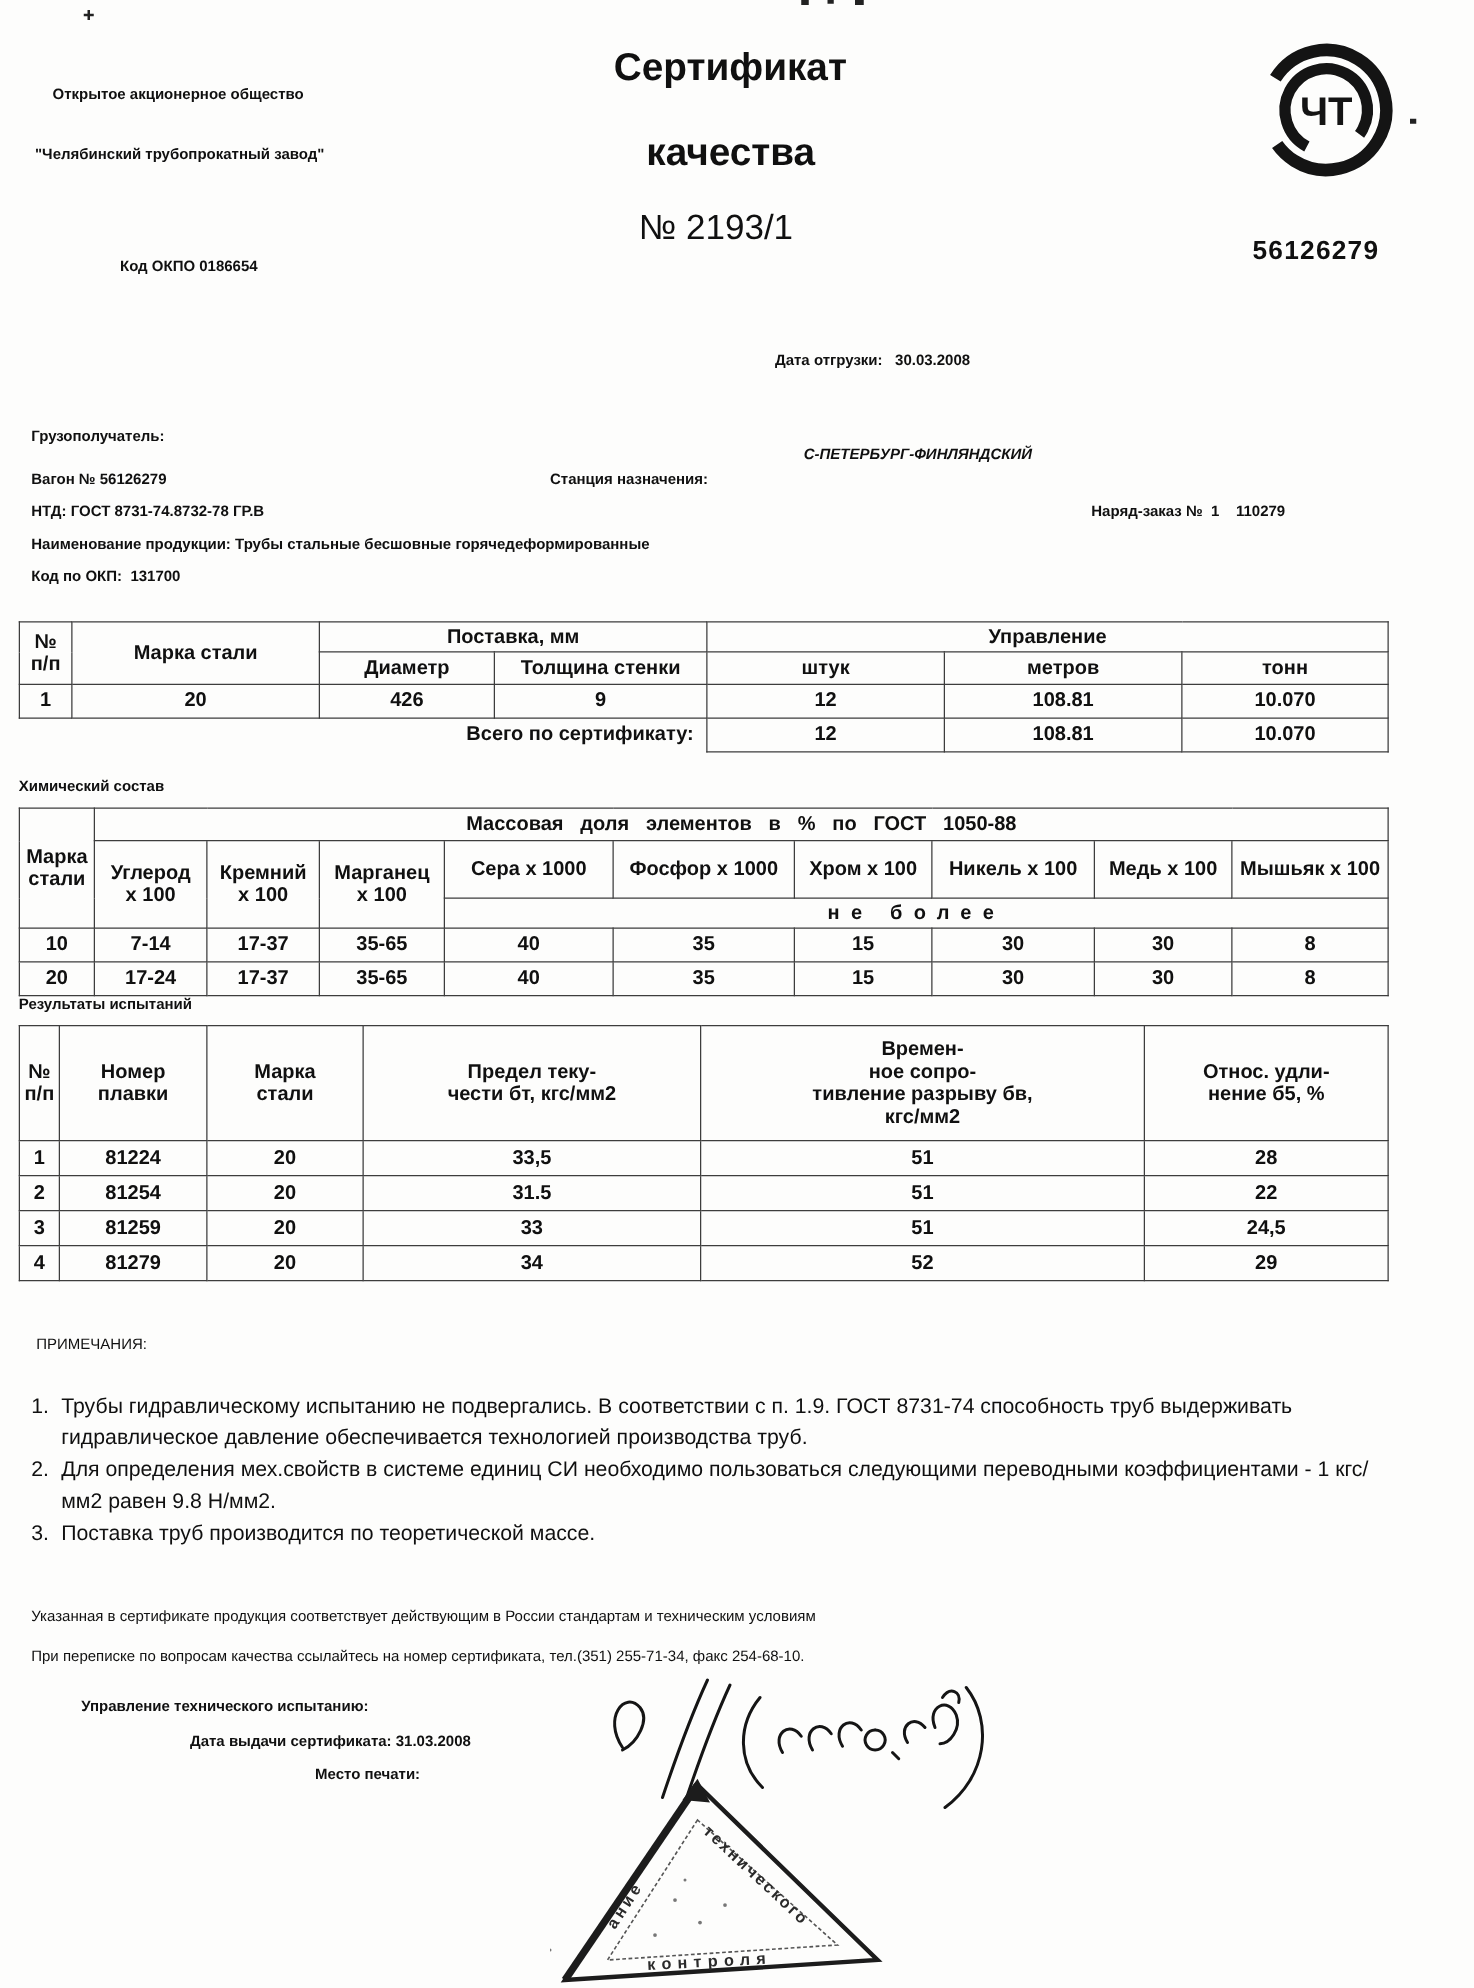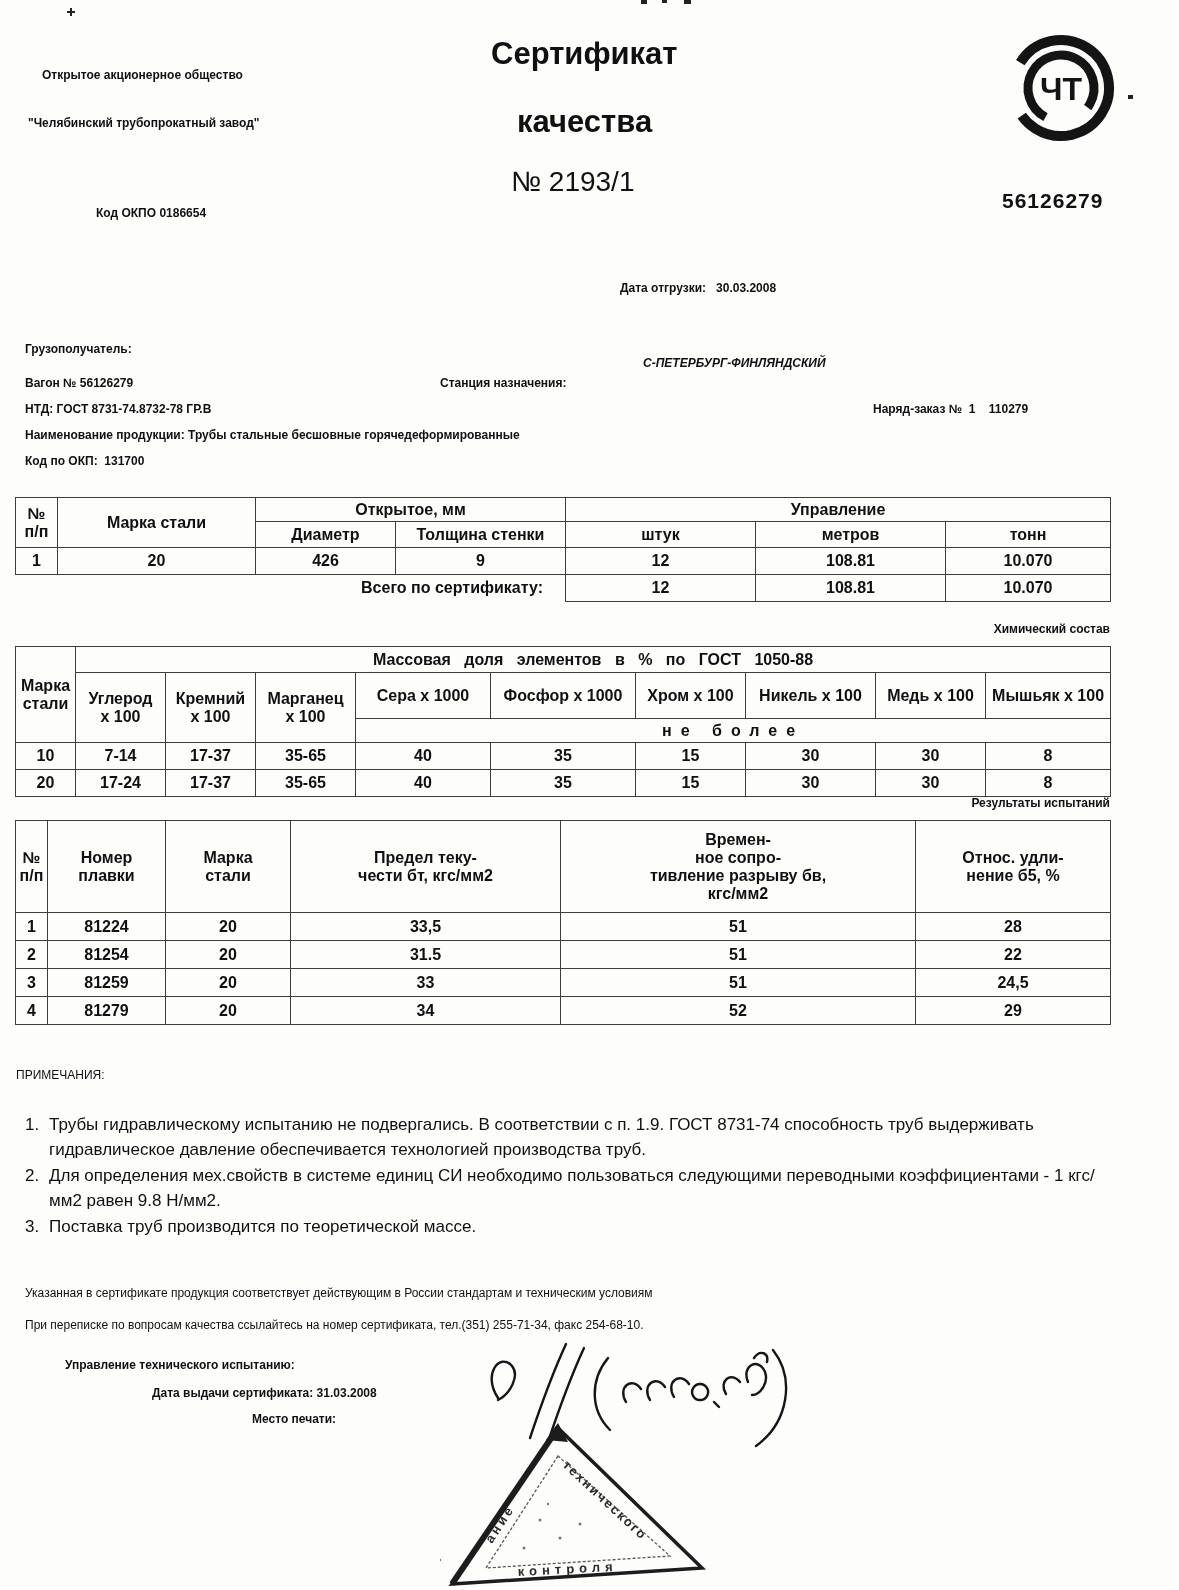--- a/index.html
+++ b/index.html
@@ -2,24 +2,24 @@
 <html><head>
 <meta charset="utf-8">
 <style>
   html,body{margin:0;padding:0;}
   body{width:1179px;height:1590px;background:#fdfdfc;font-family:"Liberation Sans",sans-serif;color:#101010;position:relative;overflow:hidden;}
   .abs{position:absolute;}
   .b{font-weight:bold;}
   .fs17{font-size:12px;}
   .pre{white-space:pre;}
   .preline{white-space:pre-line;}
-  .ctr{text-align:right;}
+  .ctr{text-align:left;}
   table{border-collapse:collapse;table-layout:fixed;}
   th,td{border:1px solid #3d3d3d;font-weight:bold;font-size:16px;font-family:"Liberation Sans",sans-serif;padding:1px 3px;text-align:center;vertical-align:middle;color:#101010;}
-  .noborder{border:none !important;text-align:right;padding-right:22px;}
+  .noborder{border:none !important;text-align:right;padding-right:10px;}
   .wordsp{word-spacing:9px;}
   .lettersp{letter-spacing:9px;}
   .title{font-size:31px;font-weight:bold;}
   .note-item{display:flex;margin-bottom:1px;}
   .note-num{width:24px;flex:0 0 24px;}
   .note-text{flex:1;}
   .notes{font-size:17px;line-height:25px;}
   .speck{position:absolute;background:#222;}
 </style>
 </head>
@@ -66,21 +66,21 @@
       <col style="width:170px">
       <col style="width:190px">
       <col style="width:190px">
       <col style="width:165px">
     </colgroup>
   <tbody>
       <tr style="height:24px;">
     <th rowspan="2" class="preline">№
 п/п</th>
     <th rowspan="2">Марка стали</th>
-    <th colspan="2">Открытое, мм</th>
+    <th colspan="2">Поставка, мм</th>
     <th colspan="3">Управление</th>
   </tr>
   <tr style="height:26px;">
     <th>Диаметр</th>
     <th>Толщина стенки</th>
     <th>штук</th>
     <th>метров</th>
     <th>тонн</th>
   </tr>
   <tr style="height:27px;">
@@ -220,21 +220,21 @@
     <td>4</td>
     <td>81279</td>
     <td>20</td>
     <td>34</td>
     <td>52</td>
     <td>29</td>
   </tr>
 </tbody>
   </table>
 
-<div class="abs fs17" style="left:16px;top:1068px;">ПРИМЕЧАНИЯ:</div>
+<div class="abs fs17" style="left:29px;top:1068px;">ПРИМЕЧАНИЯ:</div>
 <div class="abs notes" style="left:25px;top:1112px;width:1072px;">
   <div class="note-item">
     <span class="note-num">1.</span>
     <span class="note-text">Трубы гидравлическому испытанию не подвергались. В соответствии с п. 1.9. ГОСТ 8731-74 способность труб выдерживать гидравлическое давление обеспечивается технологией производства труб.</span>
   </div>
   <div class="note-item">
     <span class="note-num">2.</span>
     <span class="note-text">Для определения мех.свойств в системе единиц СИ необходимо пользоваться следующими переводными коэффициентами - 1 кгс/мм2 равен 9.8 Н/мм2.</span>
   </div>
   <div class="note-item">

